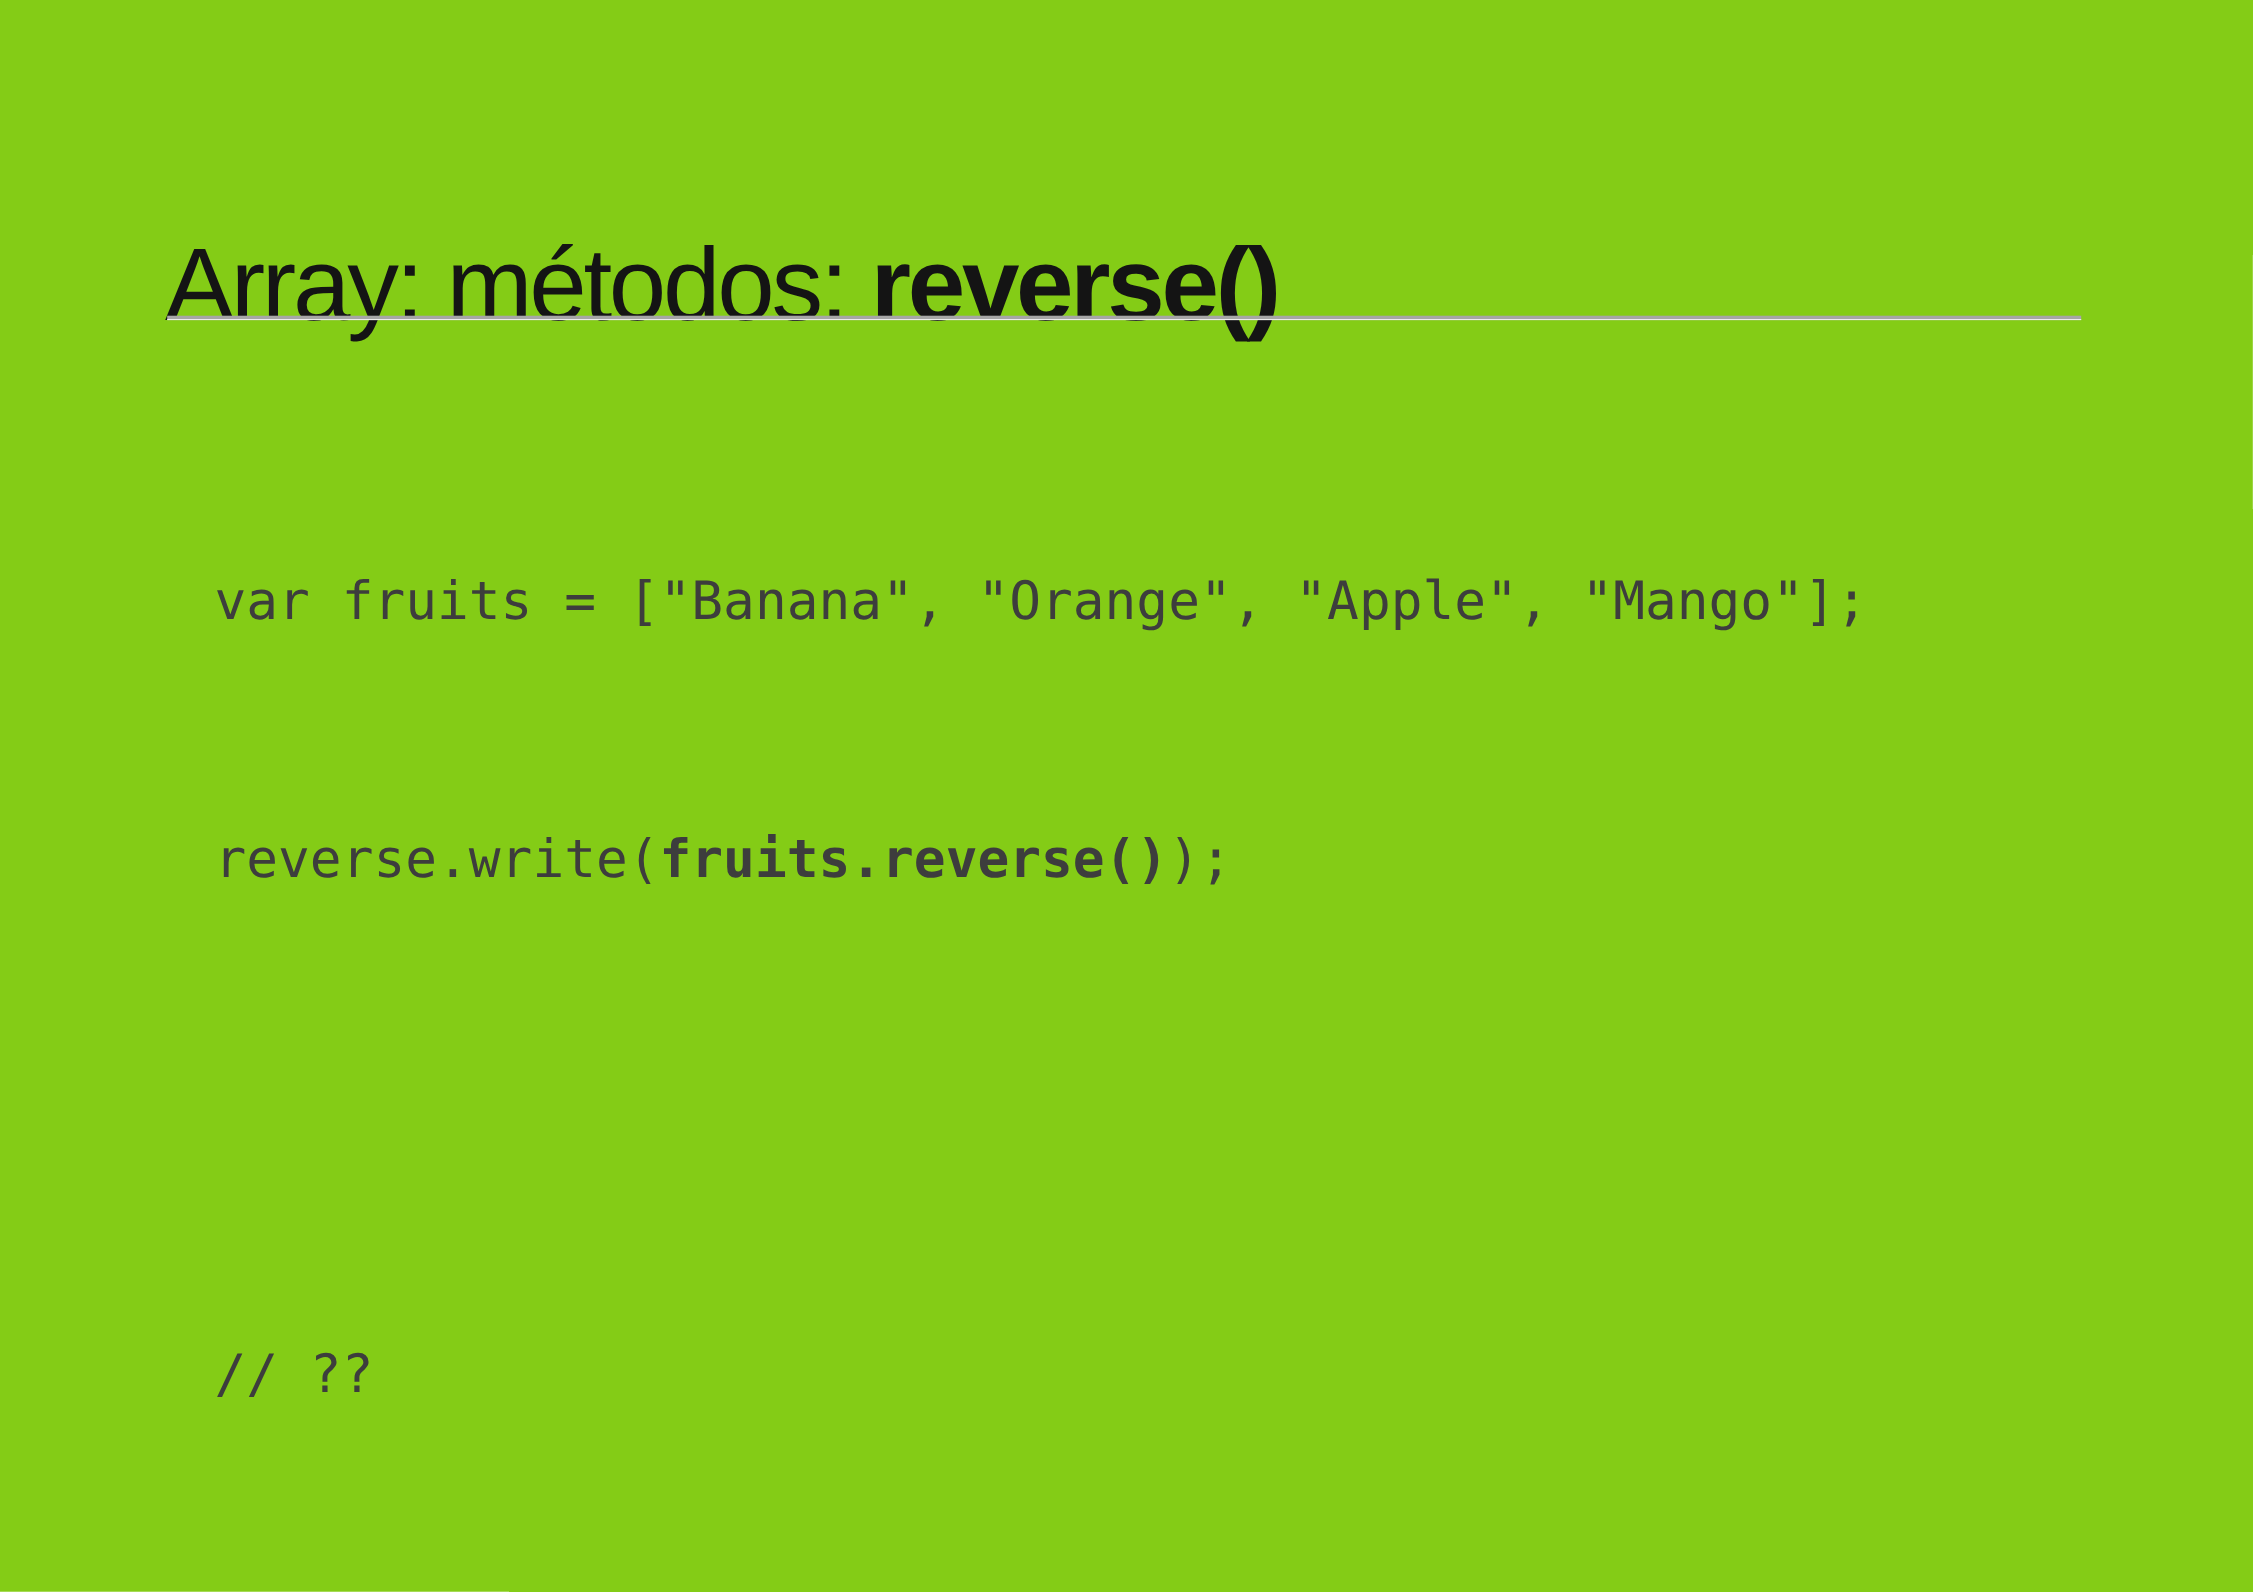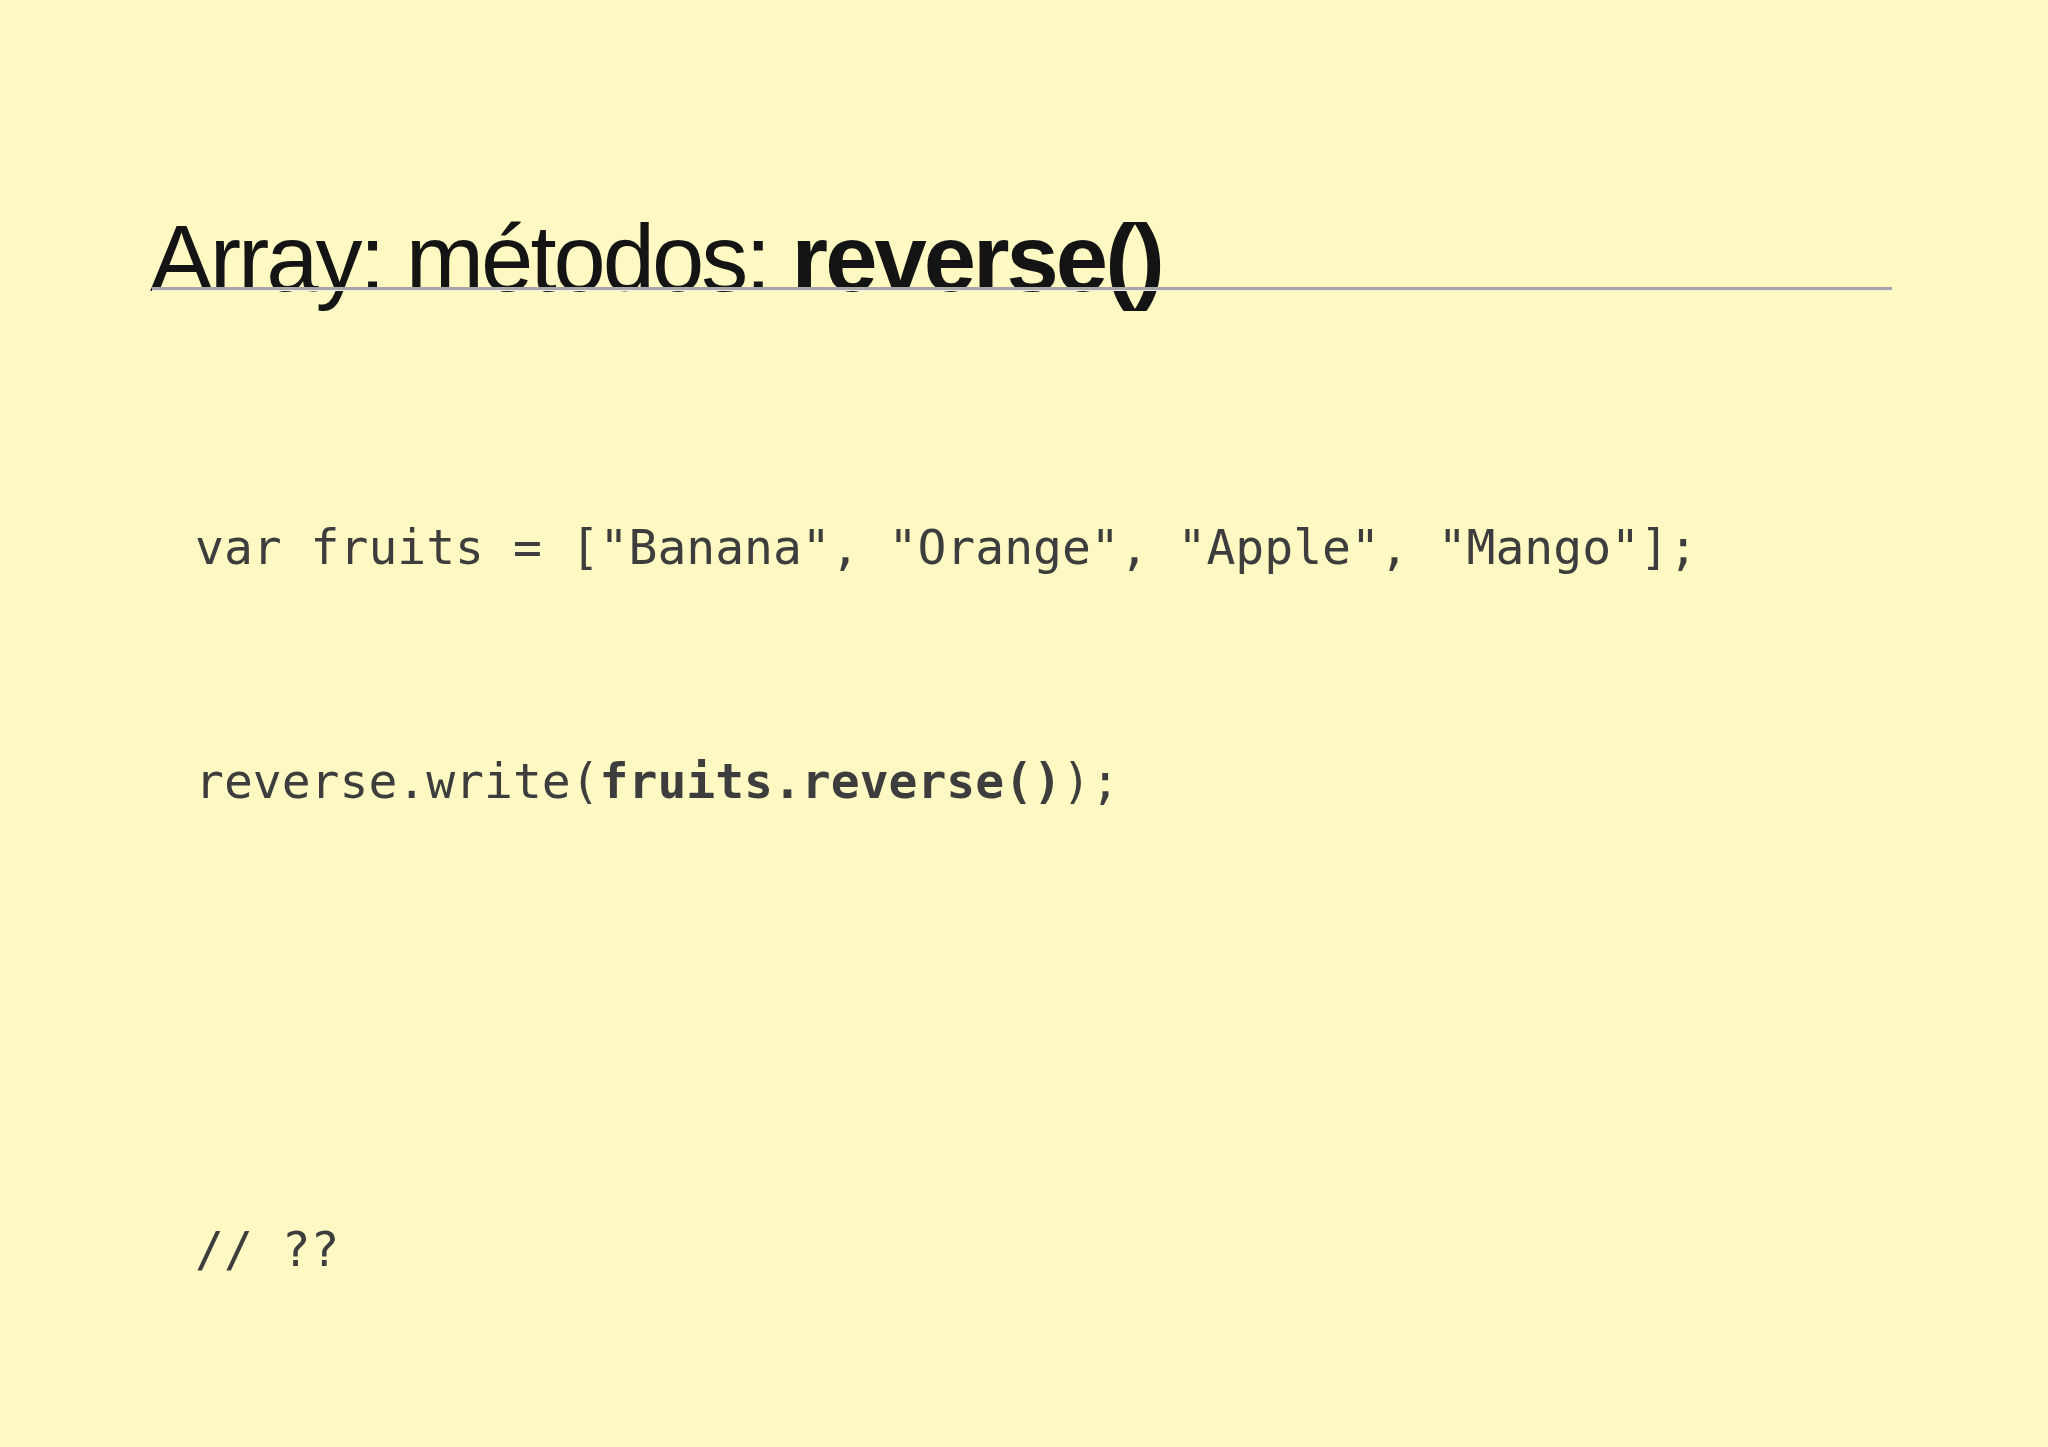--- a/index.html
+++ b/index.html
@@ -10,21 +10,21 @@
   body {
     width: 2048px;
     height: 1447px;
     overflow: hidden;
     font-family: "Liberation Sans", sans-serif;
   }
   .slide {
     position: relative;
     width: 2048px;
     height: 1447px;
-    background: #fef9c3;
+    background: #84cc16;
   }
   .slide-title {
     position: absolute;
     left: 150px;
     top: 142px;
     font-size: 94px;
     line-height: 108px;
     letter-spacing: -3px;
     color: #141414;
     font-weight: 400;

